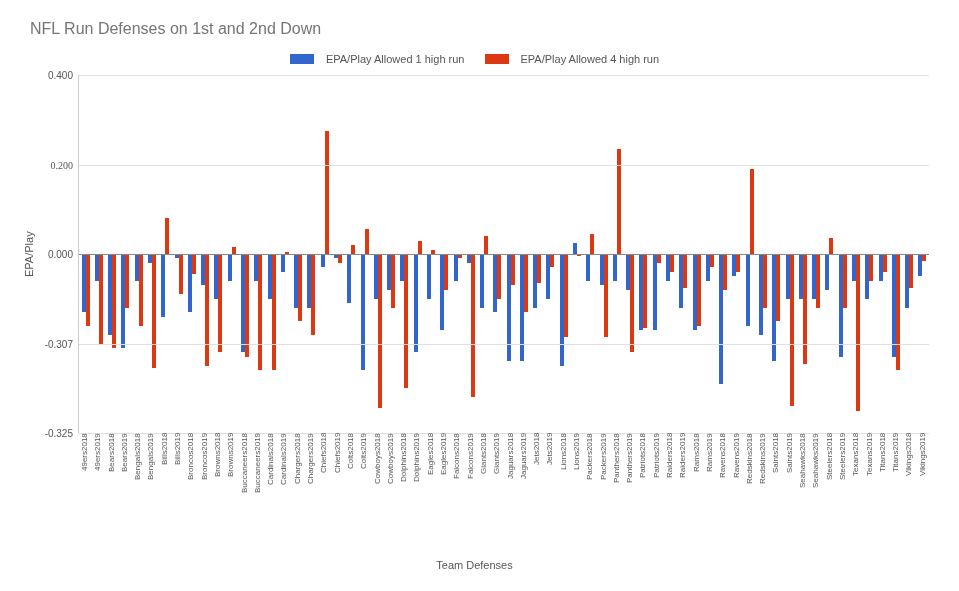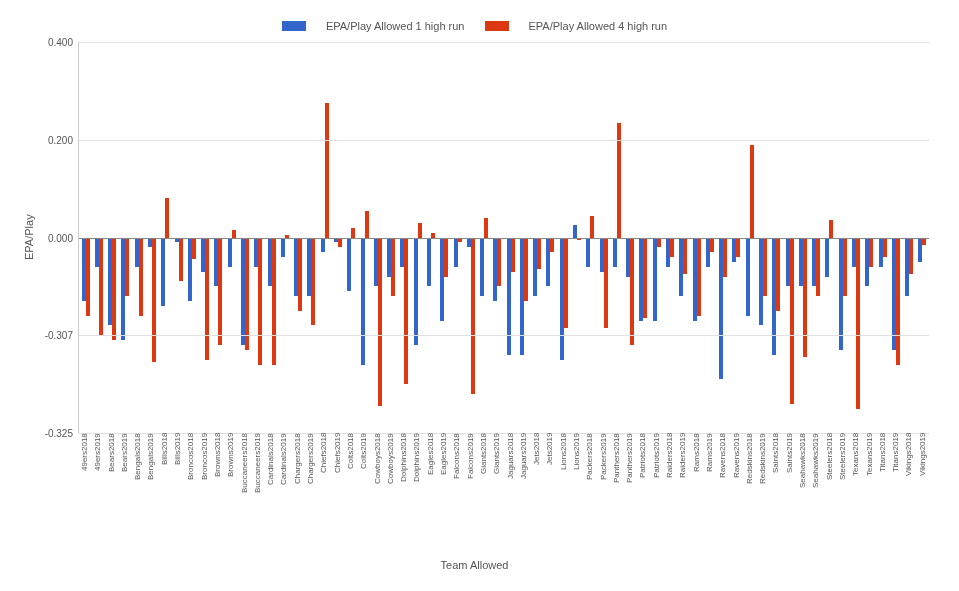--- a/index.html
+++ b/index.html
@@ -1,20 +1,20 @@
 <!DOCTYPE html>
 <html><head>
 <meta charset="utf-8">
 <style>
   * { box-sizing: border-box; margin: 0; padding: 0; }
   body { font-family: Arial, sans-serif; background: #fff; width: 959px; height: 591px; position: relative; }
   .chart-container { width: 100%; height: 100%; padding: 20px 30px 20px 20px; display: flex; flex-direction: column; }
   .title { color: #757575; font-size: 16px; font-weight: 400; margin-bottom: 15px; margin-left: 10px; }
   .legend { display: flex; justify-content: center; gap: 20px; margin-bottom: 10px; font-size: 11px; color: #555; }
-  .legend-item { display: flex; align-items: center; gap: 20px; }
+  .legend-item { display: flex; align-items: center; gap: 12px; }
   .legend-swatch { width: 24px; height: 10px; }
   .plot-area { flex: 1; position: relative; display: flex; }
   .y-axis-label { writing-mode: vertical-rl; transform: rotate(180deg); font-size: 11px; color: #555; display: flex; align-items: center; justify-content: center; width: 18px; }
   .y-axis { width: 40px; position: relative; }
   .y-tick { position: absolute; right: 5px; font-size: 10px; color: #555; transform: translateY(-50%); }
   .plot { flex: 1; position: relative; border-left: 1px solid #ccc; }
   .gridline { position: absolute; left: 0; right: 0; border-top: 1px solid #e0e0e0; }
   .zero-line { border-top: 1px solid #888; }
   .bars-area { position: absolute; left: 0; right: 0; top: 0; bottom: 0; display: flex; align-items: stretch; }
   .bar-group { flex: 1; position: relative; display: flex; justify-content: center; gap: 0px; }
@@ -22,39 +22,40 @@
   .bar-blue { background: #3366cc; }
   .bar-red { background: #dc3912; }
   .x-axis { height: 120px; display: flex; margin-left: 58px; }
   .x-tick { flex: 1; font-size: 8px; color: #555; writing-mode: vertical-rl; transform: rotate(180deg); text-align: right; display: flex; align-items: center; justify-content: flex-end; padding-top: 4px; }
   .x-axis-label { text-align: center; font-size: 11px; color: #555; margin-top: 6px; }
 </style>
 </head>
 <body>
 
 <div class="chart-container">
+  <div class="title">NFL Run Defenses on 1st and 2nd Down</div>
 
   <div class="legend">
     <div class="legend-item">
       <div class="legend-swatch" style="background:#3366cc"></div>
       <span>EPA/Play Allowed 1 high run</span>
     </div>
     <div class="legend-item">
       <div class="legend-swatch" style="background:#dc3912"></div>
       <span>EPA/Play Allowed 4 high run</span>
     </div>
   </div>
 
   <div class="plot-area">
     <div class="y-axis-label">EPA/Play</div>
     <div class="y-axis" id="y-axis">
         <div class="y-tick" style="top: 100%;">-0.325</div>
         <div class="y-tick" style="top: 75%;">-0.307</div>
         <div class="y-tick" style="top: 50%;">0.000</div>
-        <div class="y-tick" style="top: 25%;">0.200</div>
+        <div class="y-tick" style="top: 25%; font-family: Liberation Serif, serif;">0.200</div>
         <div class="y-tick" style="top: 0%;">0.400</div>
       </div>
     <div class="plot" id="plot">
       <div class="bars-area" id="bars-area">
           <div class="bar-group">
             <div class="bar bar-blue" style="height: 16.25%; top: 50%; left: calc(50% - 4px);"></div>
             <div class="bar bar-red" style="height: 20%; top: 50%; left: 50%;"></div>
           </div>
           <div class="bar-group">
             <div class="bar bar-blue" style="height: 7.5%; top: 50%; left: calc(50% - 4px);"></div>
@@ -376,14 +377,14 @@
       <div class="x-tick">Seahawks2019</div>
       <div class="x-tick">Steelers2018</div>
       <div class="x-tick">Steelers2019</div>
       <div class="x-tick">Texans2018</div>
       <div class="x-tick">Texans2019</div>
       <div class="x-tick">Titans2018</div>
       <div class="x-tick">Titans2019</div>
       <div class="x-tick">Vikings2018</div>
       <div class="x-tick">Vikings2019</div>
     </div>
-  <div class="x-axis-label">Team Allowed</div>
+  <div class="x-axis-label">Team Defenses</div>
 </div>
 
 </body></html>

